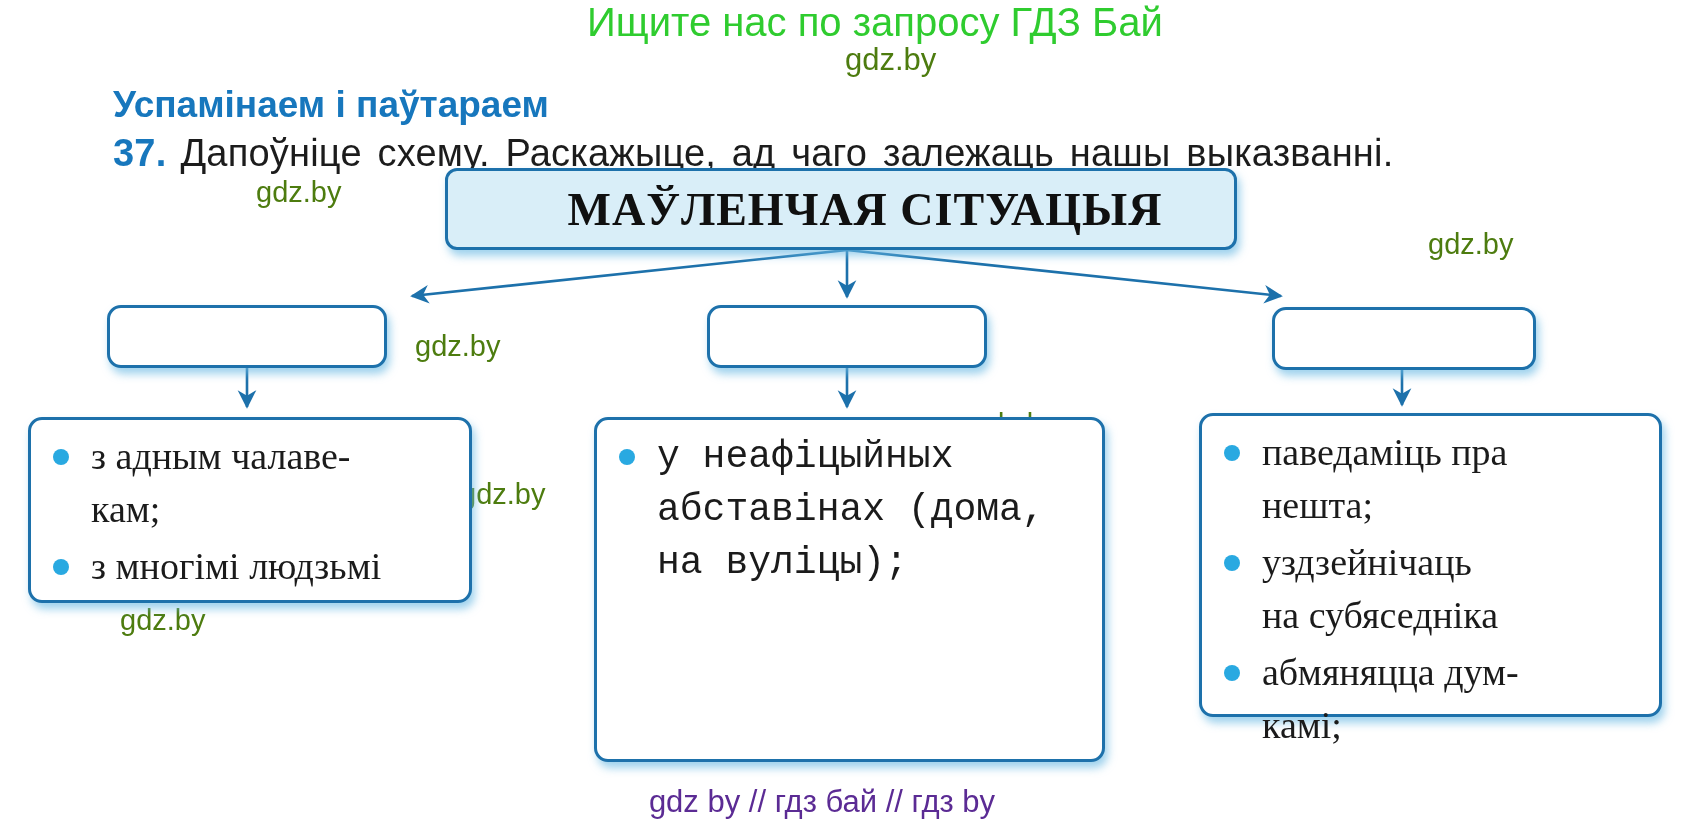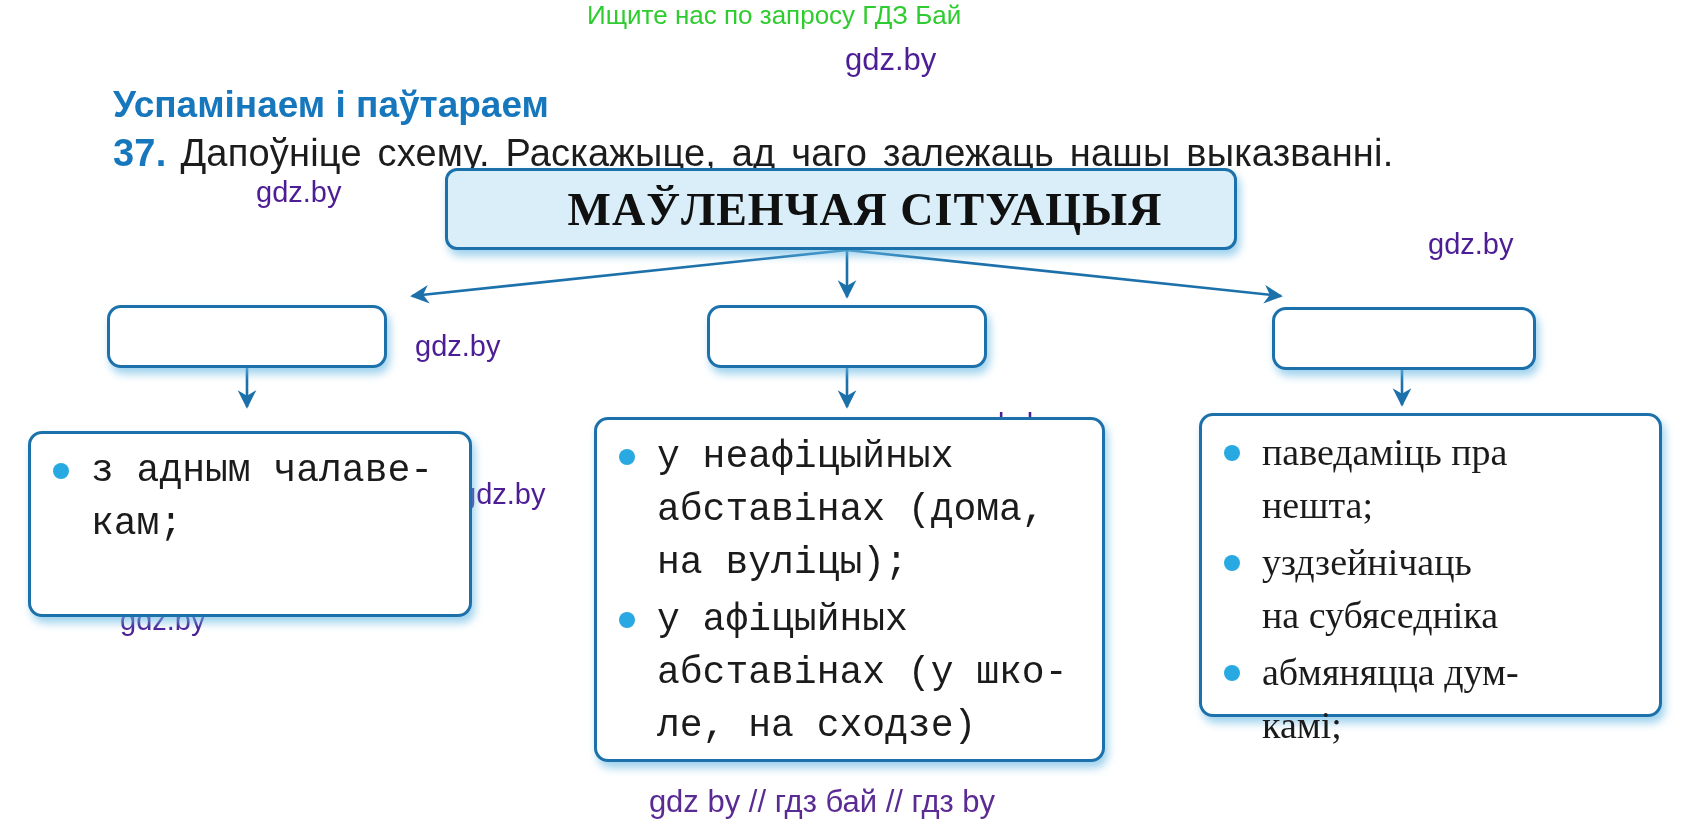--- a/index.html
+++ b/index.html
@@ -9,24 +9,24 @@
     position:relative;
     width:1692px; height:823px;
     background:#ffffff;
     font-family:"Liberation Sans", sans-serif;
     overflow:hidden;
   }
 
   
   .green-promo {
     position:absolute; left:587px; top:0px;
-    font-size:26px; color:var(--green);
+    font-size:40px; color:var(--green);
   }
   .wm {
-    position:absolute; color:#4c1d95; font-size:29px;
+    position:absolute; color:#4d7c0f; font-size:29px;
   }
   .wm-1 { left:845px;  top:42px;  font-size:31px; }
   .wm-2 { left:256px;  top:176px; }
   .wm-3 { left:1428px; top:228px; }
   .wm-4 { left:415px;  top:330px; }
   .wm-5 { left:972px;  top:408px; }
   .wm-6 { left:460px;  top:478px; }
   .wm-7 { left:1437px; top:558px; }
   .wm-8 { left:120px;  top:604px; }
 
@@ -66,21 +66,21 @@
   }
   .empty-1 { left:107px;  top:305px; width:280px; height:63px; }
   .empty-2 { left:707px;  top:305px; width:280px; height:63px; }
   .empty-3 { left:1272px; top:307px; width:264px; height:63px; }
 
   .content {
     font-family:"Liberation Serif", serif;
     font-size:38px; line-height:53px; color:#1b1b1b;
     padding:10px 16px 8px 14px;
   }
-  .content-1 { left:28px;   top:431px; width:444px; height:186px;font-family:Liberation Mono, monospace; }
+  .content-1 { left:28px;   top:417px; width:444px; height:186px; }
   .content-2 { left:594px;  top:417px; width:511px; height:345px;font-family:Liberation Mono, monospace; }
   .content-3 { left:1199px; top:413px; width:463px; height:304px; }
 
   .content ul { list-style:none; margin:0; padding:0; }
   .content li { position:relative; padding-left:46px; margin-bottom:4px; }
   .content li .dot {
     position:absolute; left:8px; top:19px;
     width:16px; height:16px; border-radius:50%;
     background:var(--bullet-blue);
   }
@@ -143,31 +143,29 @@
   </div>
 
   <div class="dbox empty-1"></div>
   <div class="dbox empty-2"></div>
   <div class="dbox empty-3"></div>
 
   <div class="dbox content content-1">
     <ul>
       <li><span class="dot"></span><span class="txt">з адным чалаве-
 кам;</span></li>
+      <li><span class="dot"></span><span class="txt">з многімі людзьмі</span></li>
     </ul>
   </div>
 
   <div class="dbox content content-2">
     <ul>
       <li><span class="dot"></span><span class="txt">у неафіцыйных
 абставінах (дома,
 на вуліцы);</span></li>
-      <li><span class="dot"></span><span class="txt">у афіцыйных
-абставінах (у шко-
-ле, на сходзе)</span></li>
     </ul>
   </div>
 
   <div class="dbox content content-3">
     <ul>
       <li><span class="dot"></span><span class="txt">паведаміць пра
 нешта;</span></li>
       <li><span class="dot"></span><span class="txt">уздзейнічаць
 на субяседніка</span></li>
       <li><span class="dot"></span><span class="txt">абмяняцца дум-

